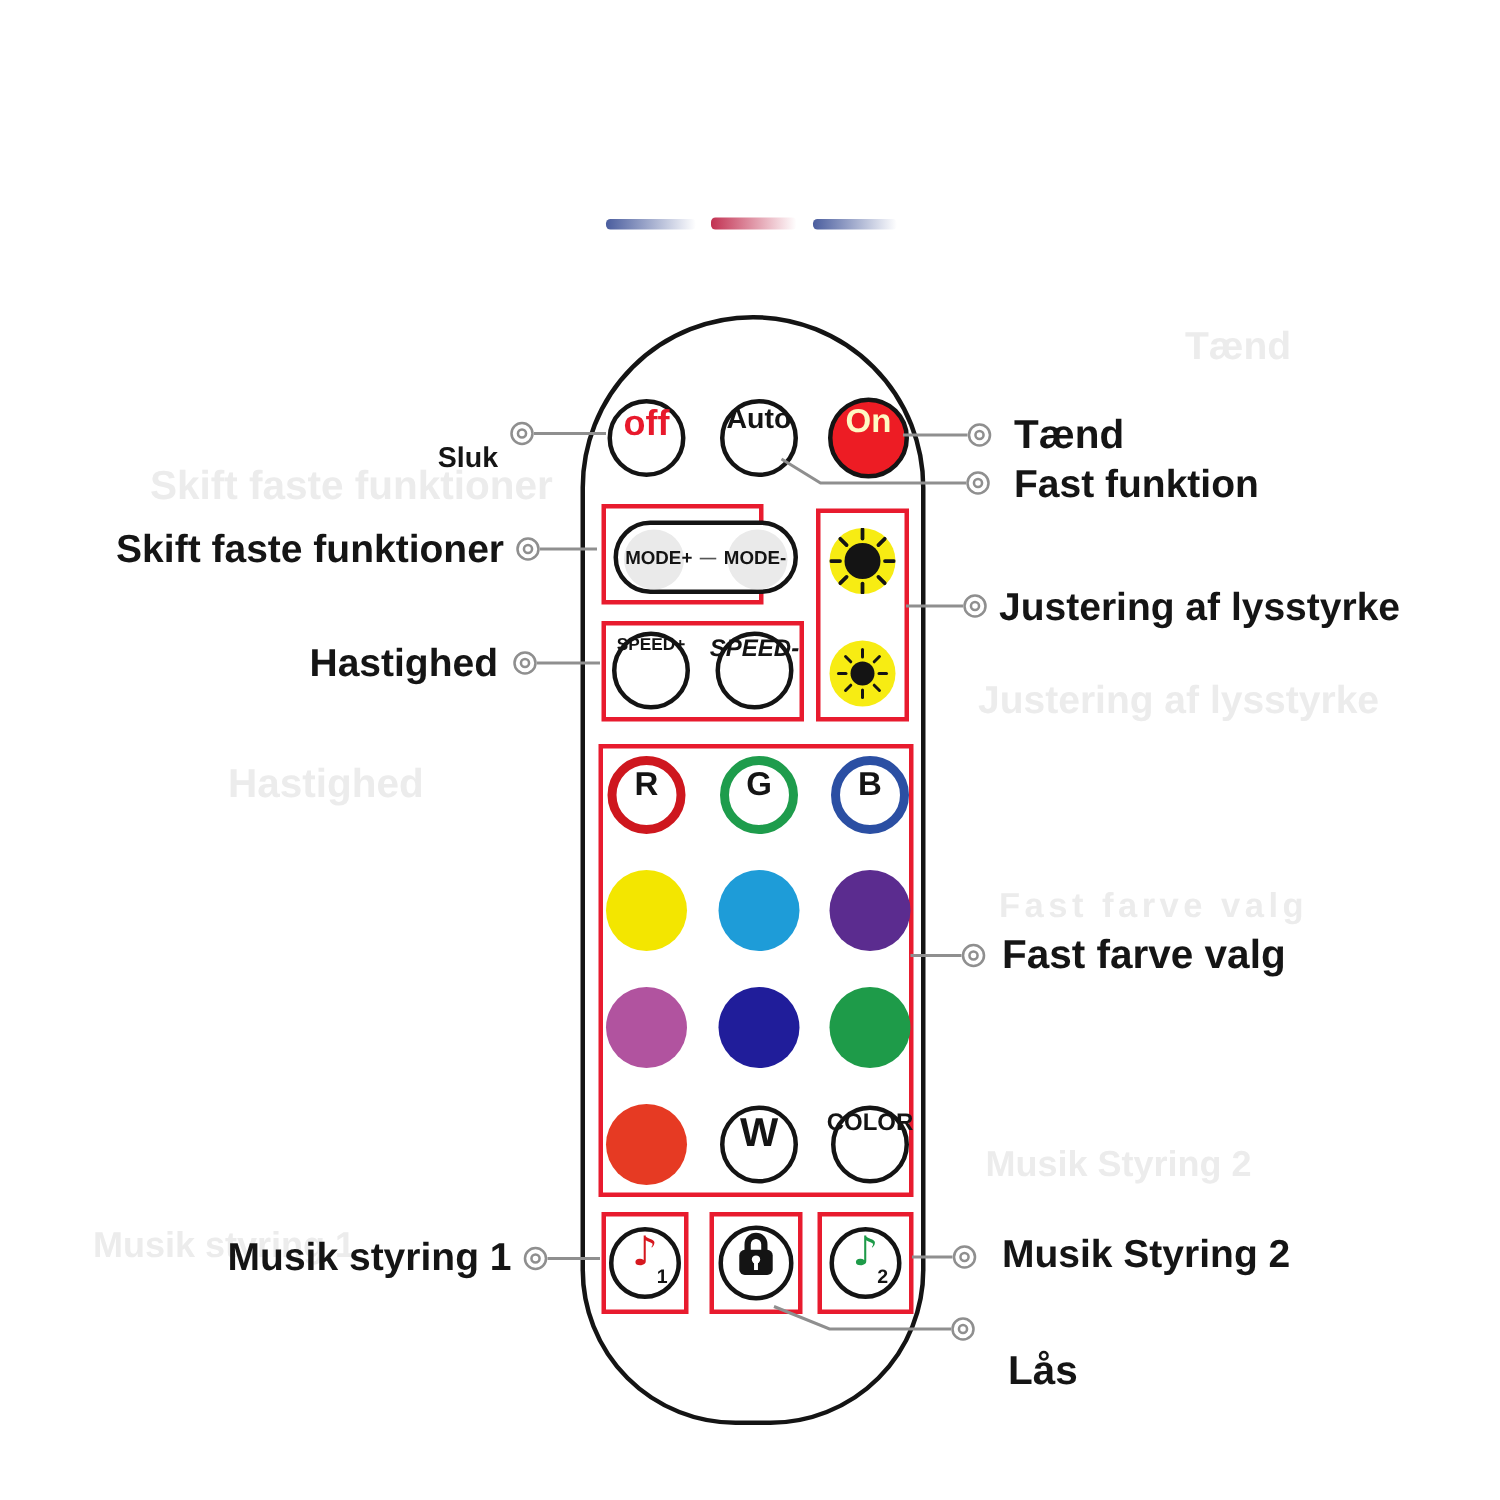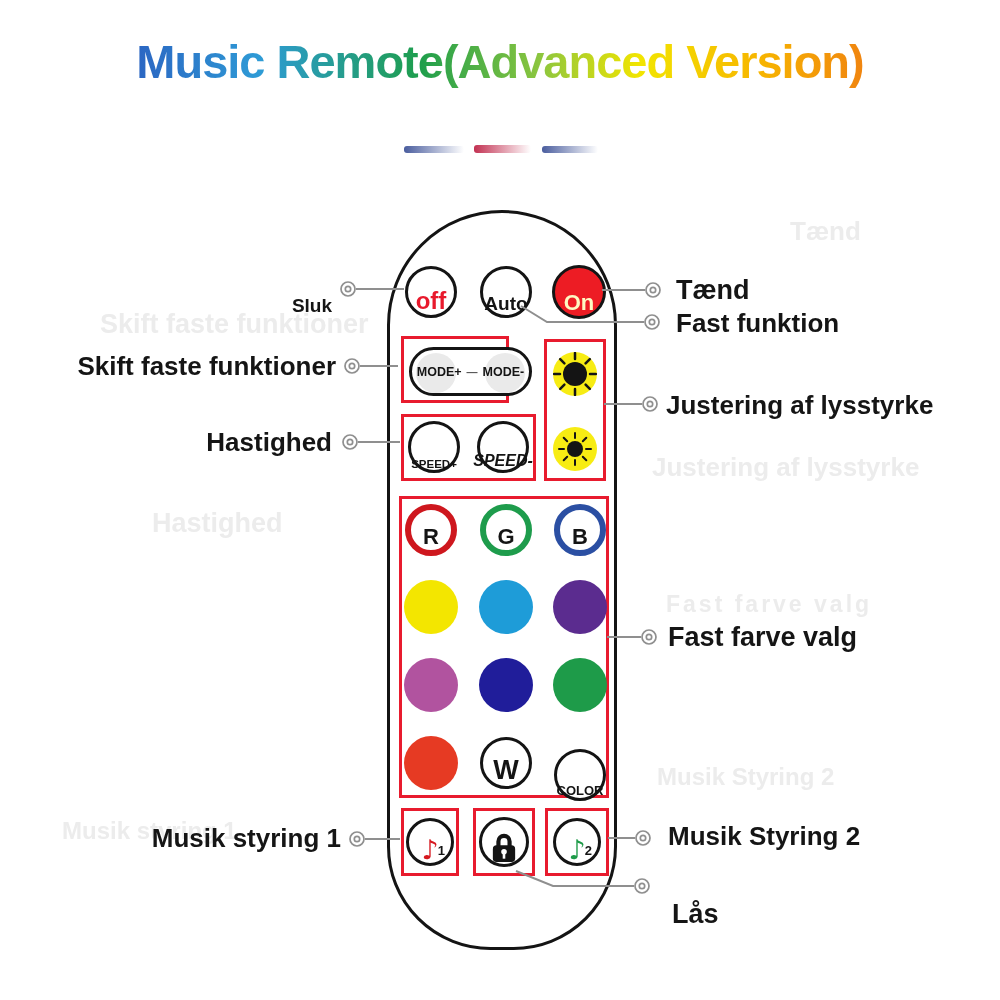--- a/index.html
+++ b/index.html
@@ -10,21 +10,21 @@
   
   .title{position:absolute;left:0;top:34px;width:1000px;text-align:center;
          font-size:47px;font-weight:bold;letter-spacing:-1px;
          -webkit-background-clip:text;background-clip:text;color:transparent;}
   .dash{position:absolute;top:146px;height:7px;border-radius:3px;}
 
   
   .remote{position:absolute;left:387px;top:210px;width:230px;height:740px;background:#fff;
           border:3.5px solid #141414;border-radius:118px 118px 106px 106px;}
 
-  .circle{position:absolute;border-radius:50%;display:flex;align-items:flex-end;justify-content:center;
+  .circle{position:absolute;border-radius:50%;display:flex;align-items:flex-start;justify-content:center;
           font-weight:bold;background:#fff;}
   .outlined{border:3px solid #141414;}
 
   .redbox{position:absolute;border:3px solid #e81b2e;background:#fff;}
 
   .pill{position:absolute;left:5px;top:8px;width:123px;height:49px;border:3px solid #141414;
         border-radius:25px;background:#fff;overflow:hidden;}
   .pill .gdot{position:absolute;top:3px;width:40px;height:40px;border-radius:50%;background:#eaeaea;}
   .pill .ptxt{position:absolute;inset:0;display:flex;align-items:center;justify-content:center;
               gap:5px;font-size:12.5px;font-weight:bold;color:#141414;}
@@ -40,21 +40,20 @@
   .ghost{position:absolute;font-weight:bold;color:#ececec;white-space:nowrap;
          transform:translateY(-50%);}
 
   svg.overlay{position:absolute;left:0;top:0;pointer-events:none;}
 </style>
 </head>
 <body>
 
 <div class="canvas">
 
-  <div class="title" style="background-image: linear-gradient(90deg, rgb(27, 47, 143) 0%, rgb(43, 95, 192) 12%, rgb(46, 155, 214) 26%, rgb(30, 158, 76) 42%, rgb(140, 198, 63) 54%, rgb(242, 229, 0) 64%, rgb(247, 181, 0) 76%, rgb(239, 125, 18) 88%, rgb(232, 37, 30) 100%);">Music Remote(Advanced Version)</div>
 
   <div class="dash" style="left: 404px; width: 60px; background-image: linear-gradient(90deg, rgb(74, 93, 158), rgba(255, 255, 255, 0));"></div>
   <div class="dash" style="left: 474px; width: 57px; top: 145px; height: 8px; background-image: linear-gradient(90deg, rgb(194, 49, 82), rgba(255, 255, 255, 0));"></div>
   <div class="dash" style="left: 542px; width: 56px; background-image: linear-gradient(90deg, rgb(74, 93, 158), rgba(255, 255, 255, 0));"></div>
 
   <div class="ghost" style="left:100px;top:324px;font-size:27px;">Skift faste funktioner</div>
   <div class="ghost" style="left:790px;top:231px;font-size:26px;">Tænd</div>
   <div class="ghost" style="left:652px;top:467px;font-size:26px;">Justering af lysstyrke</div>
   <div class="ghost" style="left:152px;top:523px;font-size:27px;">Hastighed</div>
   <div class="ghost" style="left:666px;top:604px;font-size:23px;letter-spacing:3px;">Fast farve valg</div>
@@ -142,21 +141,21 @@
     <div class="swatch" style="left: 163px; top: 367px; background-color: rgb(91, 44, 143);"></div>
 
     <div class="swatch" style="left: 14px; top: 445px; background-color: rgb(177, 83, 159);"></div>
     <div class="swatch" style="left: 89px; top: 445px; background-color: rgb(32, 29, 154);"></div>
     <div class="swatch" style="left: 163px; top: 445px; background-color: rgb(30, 155, 73);"></div>
 
     <div class="swatch" style="left: 14px; top: 523px; background-color: rgb(230, 58, 35);"></div>
     <div class="circle outlined" style="left:90px;top:524px;width:52px;height:52px;font-size:27px;color:#141414;">
       <span>W</span>
     </div>
-    <div class="circle outlined" style="left:164px;top:536px;width:52px;height:52px;font-size:13px;color:#141414;">
+    <div class="circle outlined" style="left:164px;top:524px;width:52px;height:52px;font-size:16px;color:#141414;">
       <span>COLOR</span>
     </div>
 
     <div class="redbox" style="left:11px;top:595px;width:58px;height:68px;"></div>
     <div class="redbox" style="left:83px;top:595px;width:62px;height:68px;"></div>
     <div class="redbox" style="left:155px;top:595px;width:64px;height:68px;"></div>
 
     <div class="circle outlined" style="left:16px;top:605px;width:48px;height:48px;">
       <span class="note" style="color: rgb(214, 24, 31);">♪</span>
       <span class="sub">1</span>

